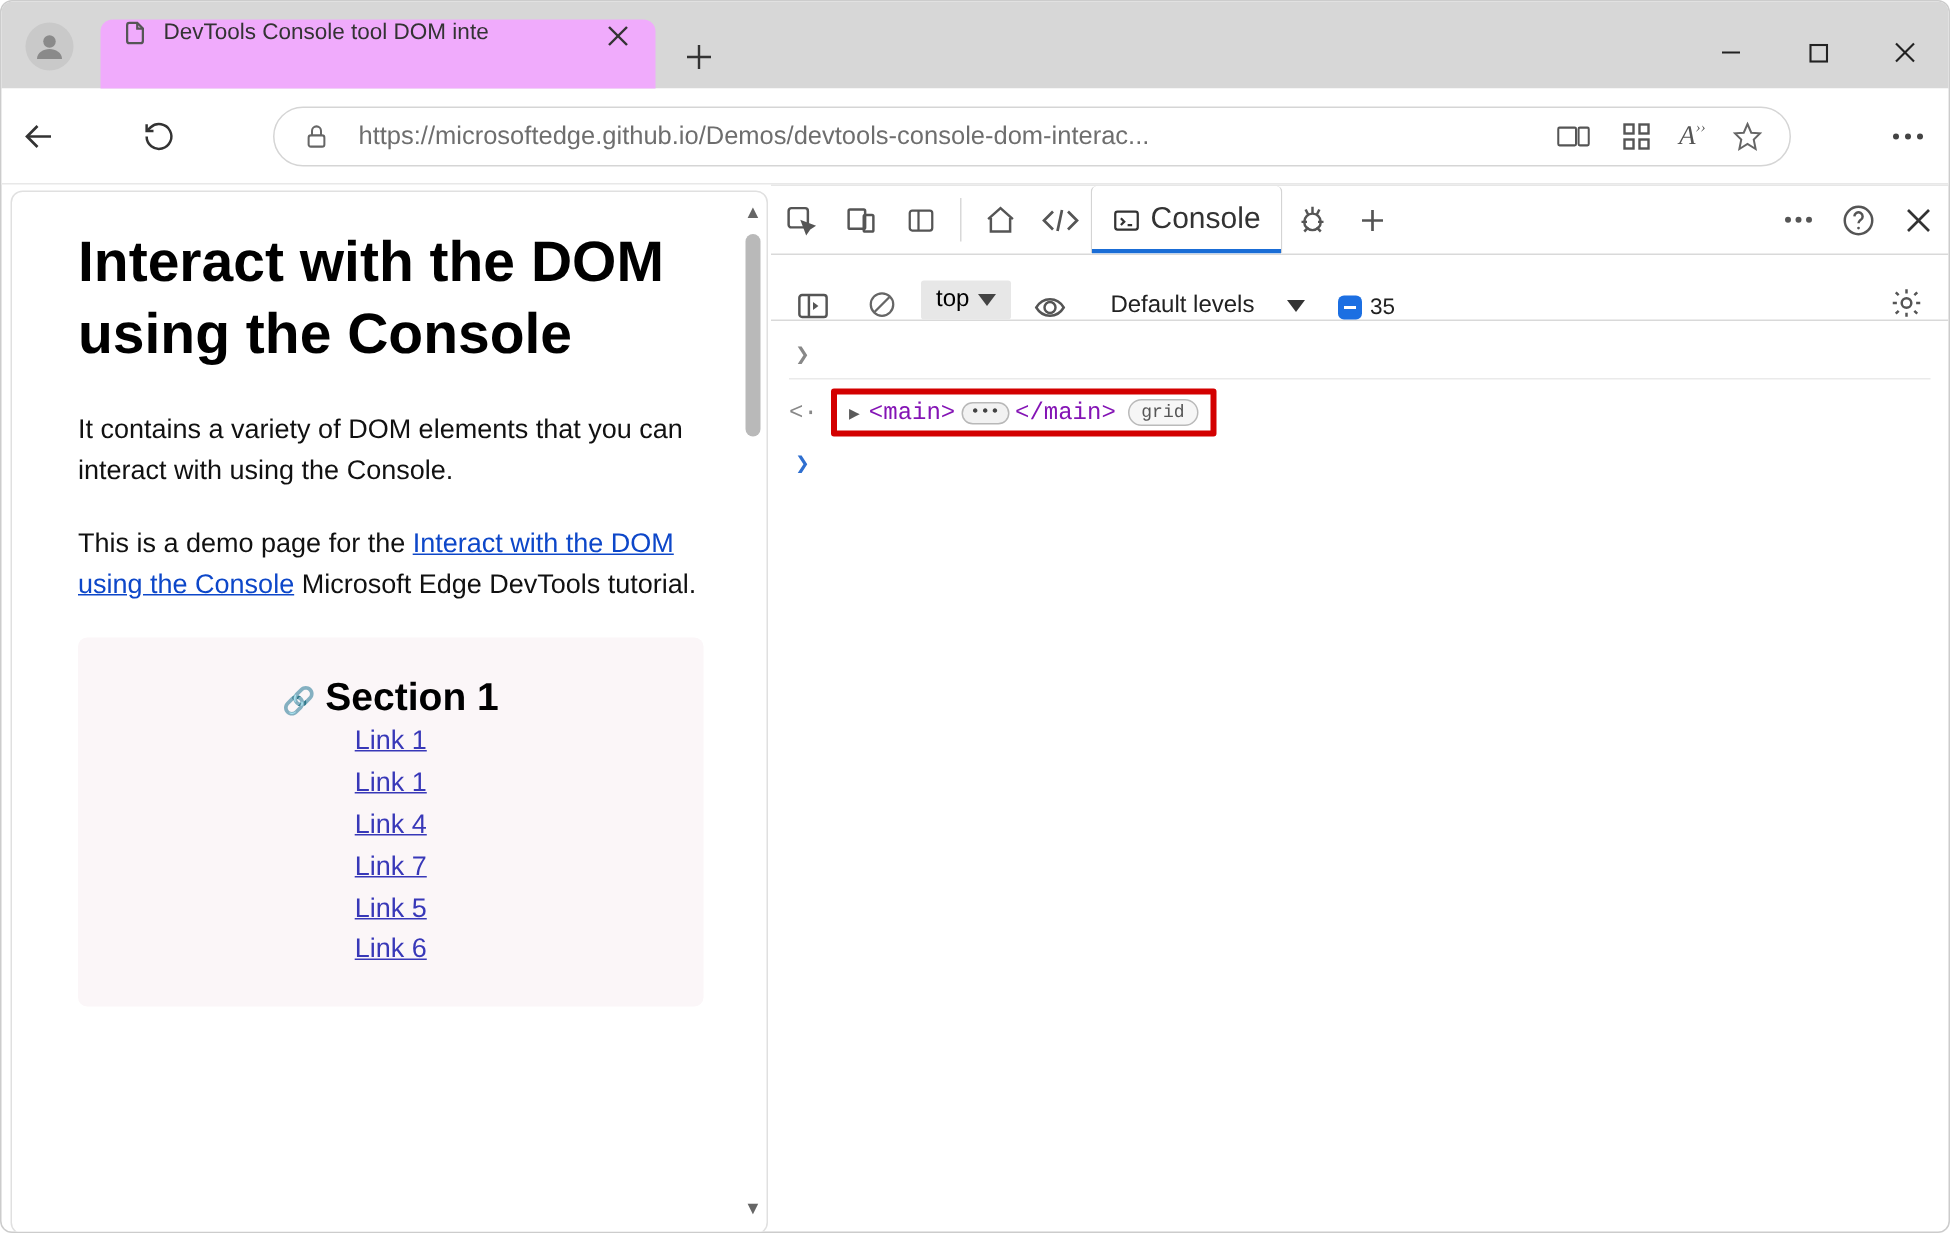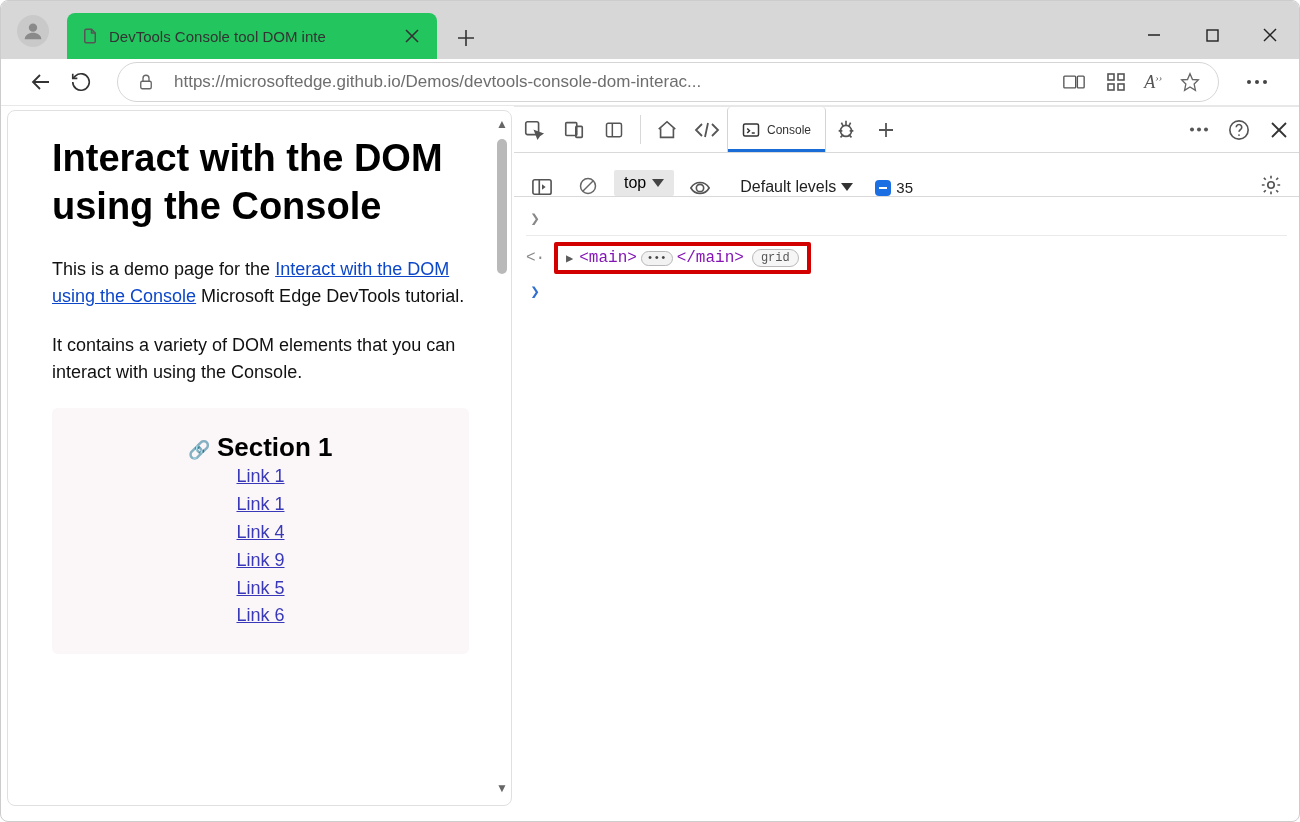--- a/index.html
+++ b/index.html
@@ -16,38 +16,39 @@
   height: 58px; background: #d7d7d7;
   display: flex; align-items: flex-end;
 }
 .profile-circle {
   width: 32px; height: 32px; border-radius: 50%;
   background: #c9c9c9; margin: 0 18px 12px 16px;
   display: flex; align-items: center; justify-content: center;
   color: #6b6b6b;
 }
 .tab {
-  height: 46px; background: #22c55e;
+  height: 46px; background: #f0abfc;
   border-radius: 8px 8px 0 0;
-  display: flex; align-items: center;
-  padding: 16px 14px; gap: 10px;
+  display: flex; 
+  padding: 0 14px; gap: 10px;
   min-width: 370px;
 }
 .tab .favicon { width: 18px; height: 18px; color: #555; }
 .tab .title { font-size: 15px; color: #333; flex: 1; white-space: nowrap; overflow: hidden; text-overflow: ellipsis; }
 .tab .close { font-size: 18px; color: #444; padding: 4px; }
 .newtab { width: 42px; height: 42px; display: flex; align-items: center; justify-content: center; margin-left: 8px; font-size: 22px; color: #3a3a3a; }
 .window-controls { margin-left: auto; display: flex; }
 .wc { width: 58px; height: 48px; display: flex; align-items: center; justify-content: center; color: #222; }
 
 
 .toolbar {
-  height: 47px; background: #fff;
-  display: flex; align-items: center; padding: 0 20px;
+  height: 64px; background: #fff;
+  display: flex; align-items: center; padding: 0 5px;
   border-bottom: 1px solid #e8e8e8;
+  gap: 40px;
 }
 .tb-btn { width: 40px; height: 40px; display: flex; align-items: center; justify-content: center; color: #3a3a3a; border-radius: 6px; }
 .addr {
   flex: 1; height: 40px; border: 1px solid #d5d5d5; border-radius: 20px;
   margin: 0 16px; display: flex; align-items: center; padding: 0 14px; gap: 14px;
   background: #fff;
 }
 .addr .url { flex: 1; font-size: 17px; color: #6e6e6e; white-space: nowrap; overflow: hidden; text-overflow: ellipsis; }
 .addr .ic { color: #555; width: 28px; display: flex; justify-content: center; }
 .more { width: 44px; display: flex; justify-content: center; }
@@ -75,21 +76,21 @@
 .section-links a { display: block; font-size: 18px; line-height: 1.55; color: #3838b8; }
 
 
 .devtools { flex: 1; display: flex; flex-direction: column; border-top: 1px solid #e7e7e7; }
 .dt-tabs {
   height: 46px; display: flex; align-items: stretch; border-bottom: 1px solid #d9d9d9;
 }
 .dt-ic { width: 40px; display: flex; align-items: center; justify-content: center; color: #555; }
 .dt-tab {
   display: flex; align-items: center; gap: 7px;
-  padding: 0 14px; font-size: 12px; color: #333;
+  padding: 0 14px; font-size: 20px; color: #333;
 }
 .dt-tab.active {
   border: 1px solid #d4d4d4; border-bottom: none; border-top: none;
   border-radius: 4px 4px 0 0;
   box-shadow: inset 0 -3px 0 0 #1a6dd6;
   background: #fff;
 }
 .dt-sep { width: 1px; background: #d8d8d8; margin: 8px 6px; }
 .dt-right { margin-left: auto; display: flex; align-items: center; }
 
@@ -98,21 +99,21 @@
   border-bottom: 1px solid #d9d9d9; padding: 0 8px;
 }
 .context-dd {
   background: #e7e7e7; border-radius: 2px; padding: 4px 10px;
   display: flex; align-items: center; gap: 6px; font-size: 16px;
 }
 .filter-input {
   border: 1px solid #bdbdbd; height: 30px; width: 185px;
   font-size: 15px; padding: 0 10px; background: #fff;
 }
-.levels { font-size: 16px; color: #222; margin-left: 14px; display: flex; align-items: center; gap: 5px; }
+.levels { font-size: 16px; color: #222; margin-left: 14px; display: flex; align-items: center; gap: 22px; }
 .issue-badge {
   display: flex; align-items: center; gap: 5px; margin-left: 16px;
   font-size: 15px; color: #222;
 }
 .issue-dot {
   width: 16px; height: 16px; background: #1c6fe2; border-radius: 4px;
   display: inline-flex; align-items: center; justify-content: center;
   position: relative;
 }
 .issue-dot::after { content: ""; width: 8px; height: 2px; background: #fff; }
@@ -247,31 +248,31 @@
         <circle cx="19" cy="3" r="2"></circle>
       </svg>
   </div>
 </div>
 
 <div class="split">
 
   <div class="page">
     <div class="page-content">
       <h1>Interact with the DOM using the Console</h1>
+      <p>It contains a variety of DOM elements that you can interact with using the Console.</p>
       <p>
         <span>This is a demo page for the </span><a href="#">Interact with the DOM using the Console</a><span> Microsoft Edge DevTools tutorial.</span>
       </p>
-      <p>It contains a variety of DOM elements that you can interact with using the Console.</p>
       <div class="section-card">
         <h2><span class="anchor">🔗</span><span>Section 1</span></h2>
         <div class="section-links">
           <a href="#">Link 1</a>
           <a href="#">Link 1</a>
           <a href="#">Link 4</a>
-          <a href="#">Link 9</a>
+          <a href="#">Link 7</a>
           <a href="#">Link 5</a>
           <a href="#">Link 6</a>
         </div>
       </div>
     </div>
     <div class="page-scroll">
       <span class="arrow">▲</span>
       <div class="thumb"></div>
       <span class="arrow" style="margin-top:auto;">▼</span>
     </div>

